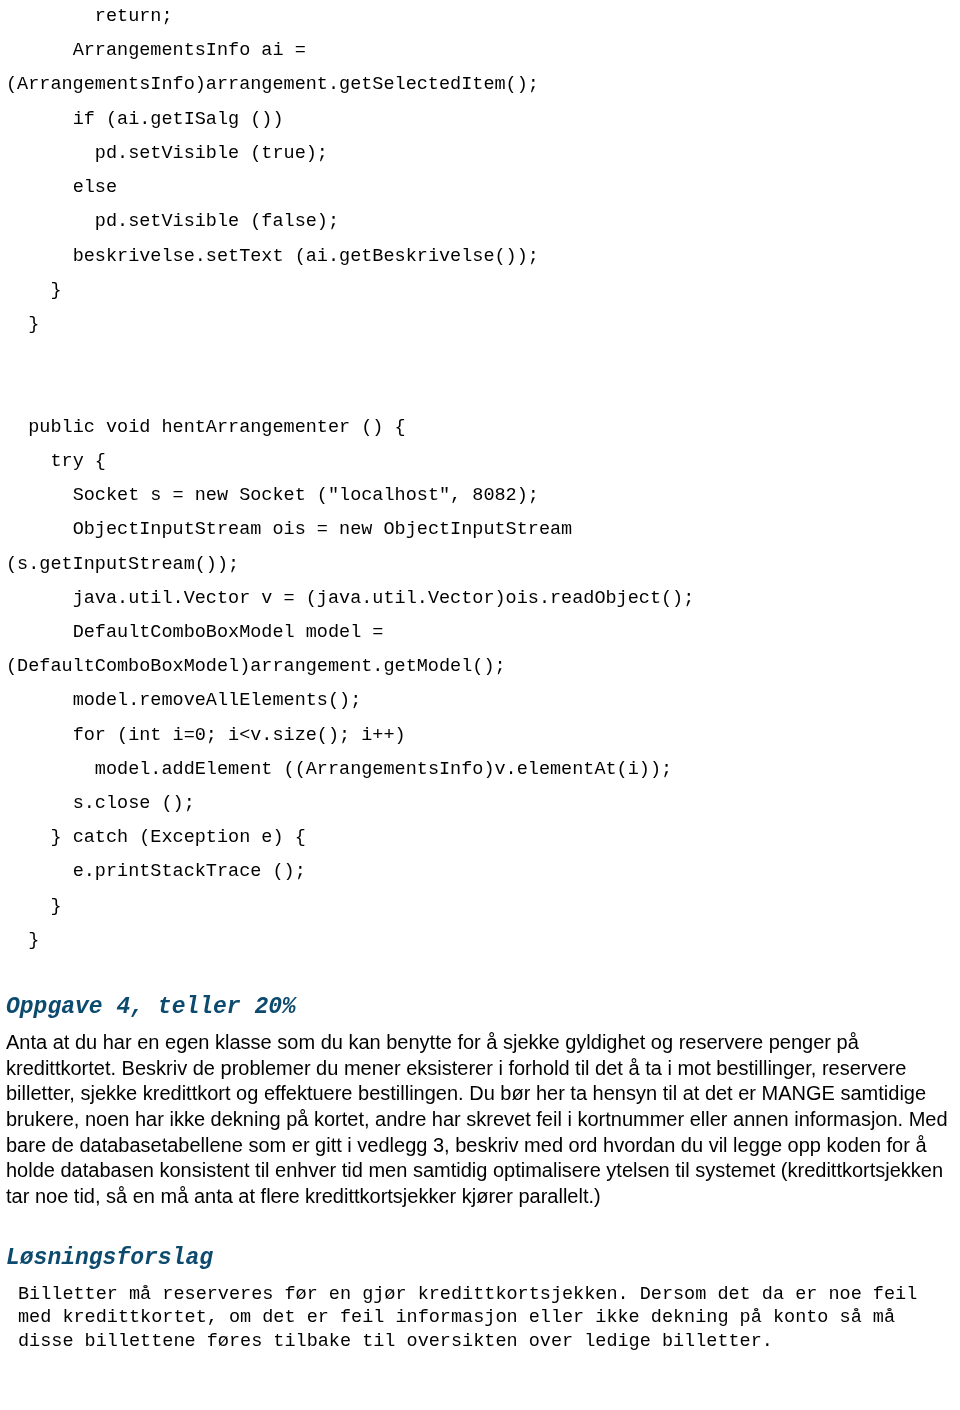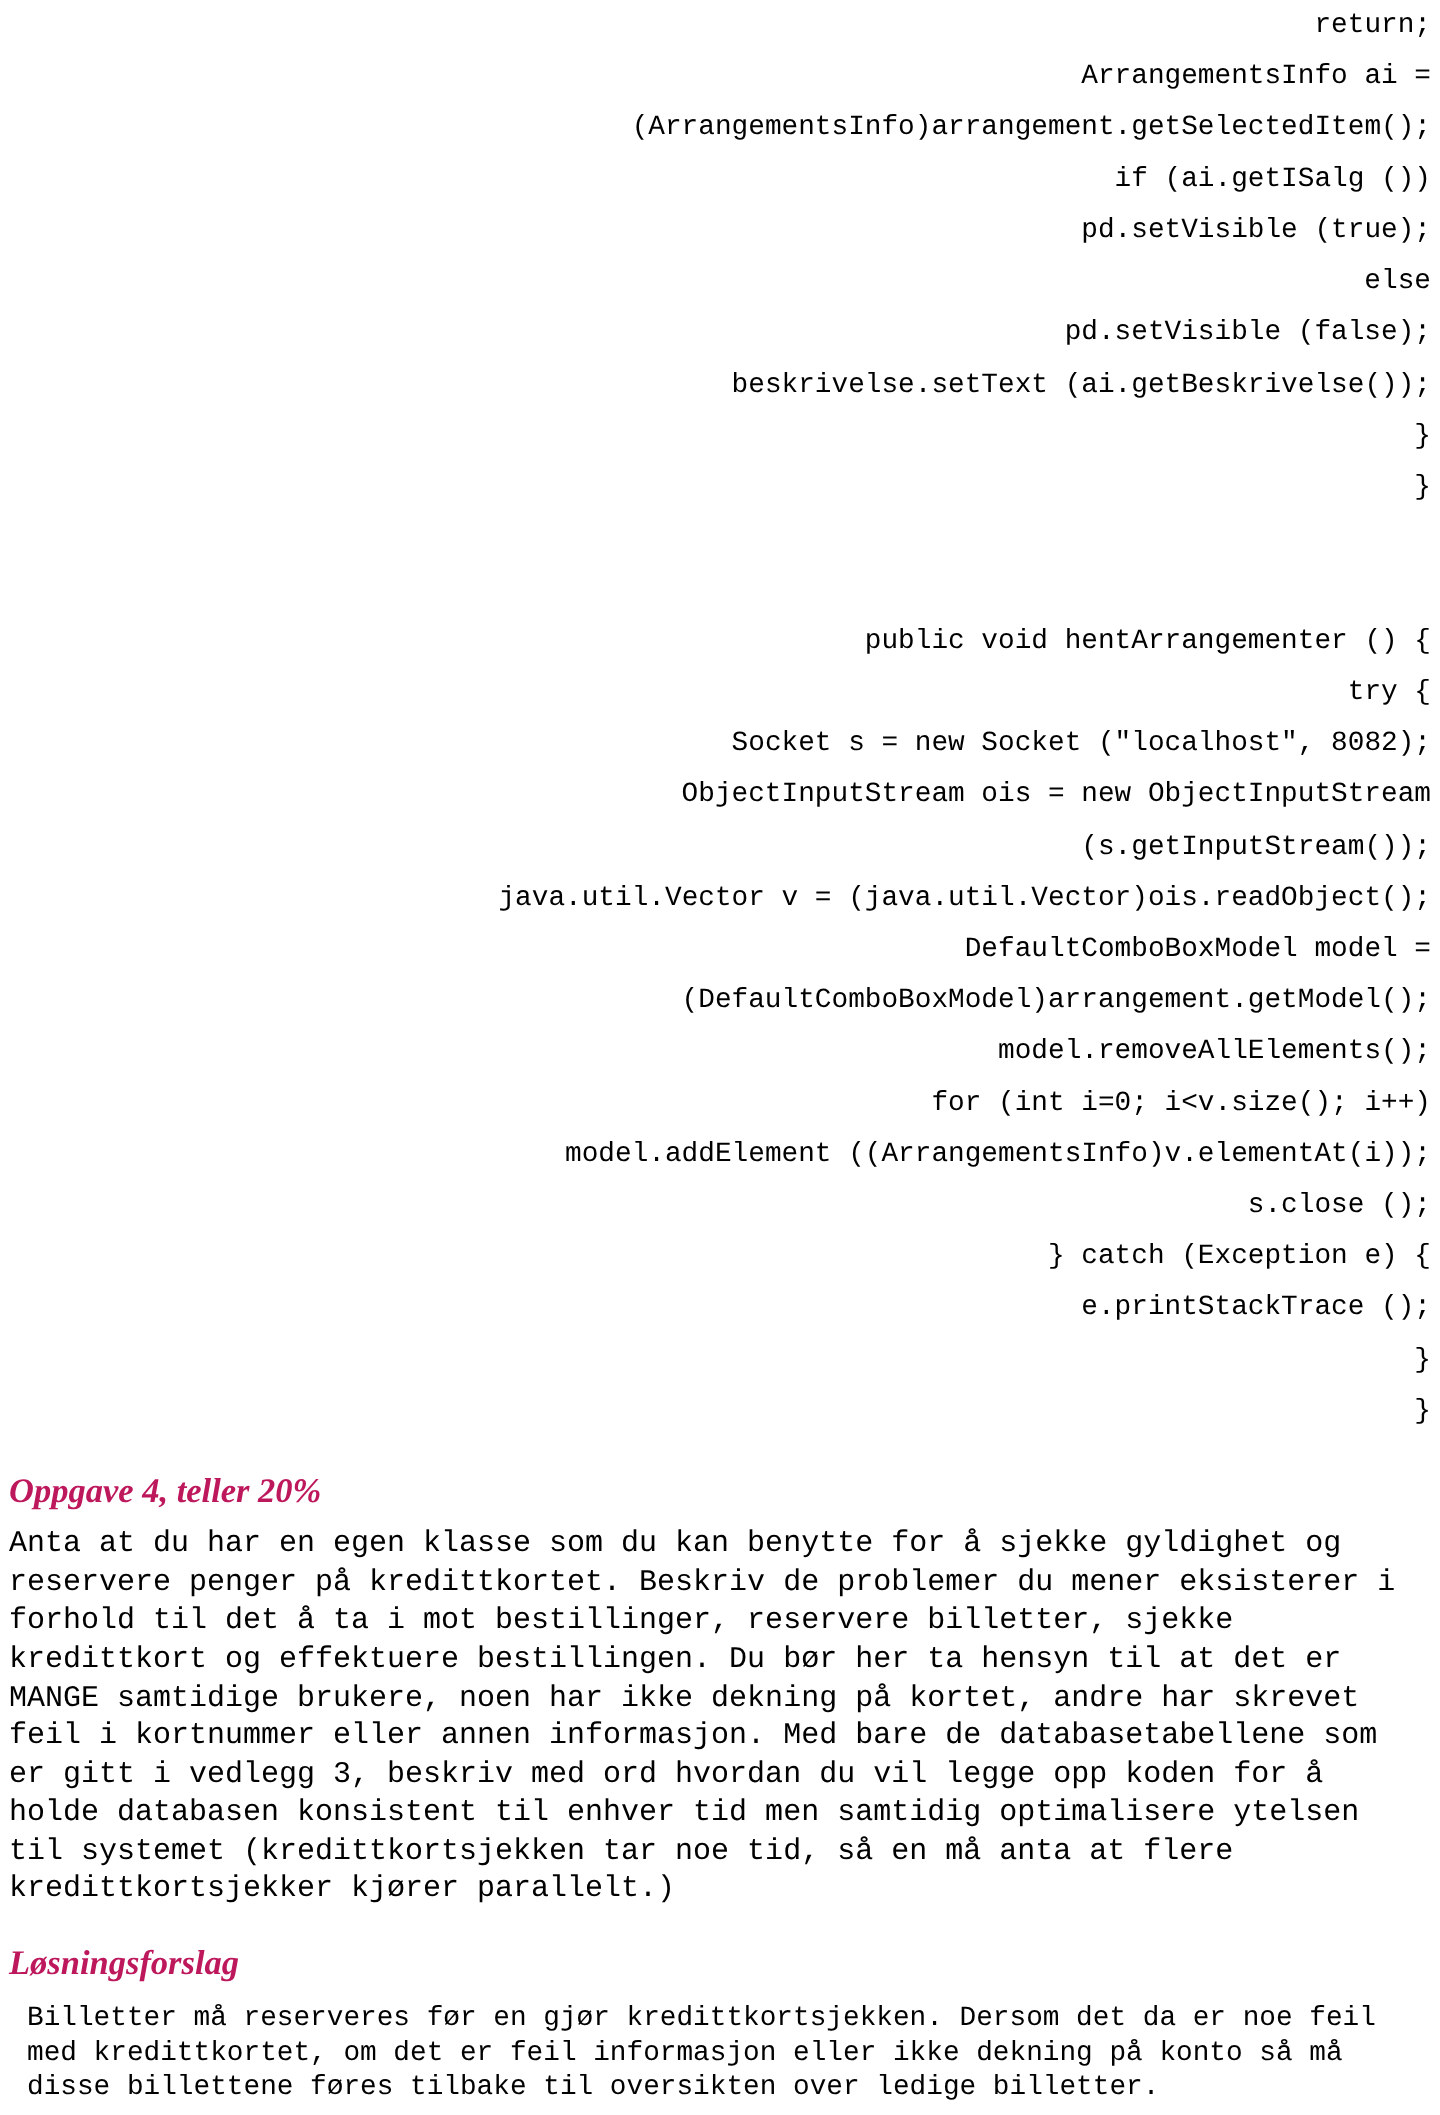--- a/index.html
+++ b/index.html
@@ -12,32 +12,31 @@
       width: 960px;
       box-sizing: border-box;
     }
     pre.code {
       font-family: "Courier New", Courier, monospace;
       font-size: 18.5px;
       line-height: 1.85;
       white-space: pre-wrap;
       margin: 0 0 14px 0;
       color: #000;
-      text-align: right;
     }
     h2.section {
-      font-family: Liberation Serif, serif;
+      font-family: Liberation Mono, monospace;
       font-weight: bold;
       font-style: italic;
       font-size: 23px;
-      margin: 23px 0 10px 0;
-      color: #be185d;
+      margin: 36px 0 10px 0;
+      color: #0c4a6e;
     }
     p.body {
-      font-family: Liberation Mono, monospace;
+      font-family: Liberation Sans, sans-serif;
       font-size: 20px;
       line-height: 1.28;
       margin: 0 0 16px 0;
       color: #000;
     }
     p.mono {
       font-family: "Courier New", Courier, monospace;
       font-size: 18.5px;
       line-height: 1.25;
       margin: 12px;

